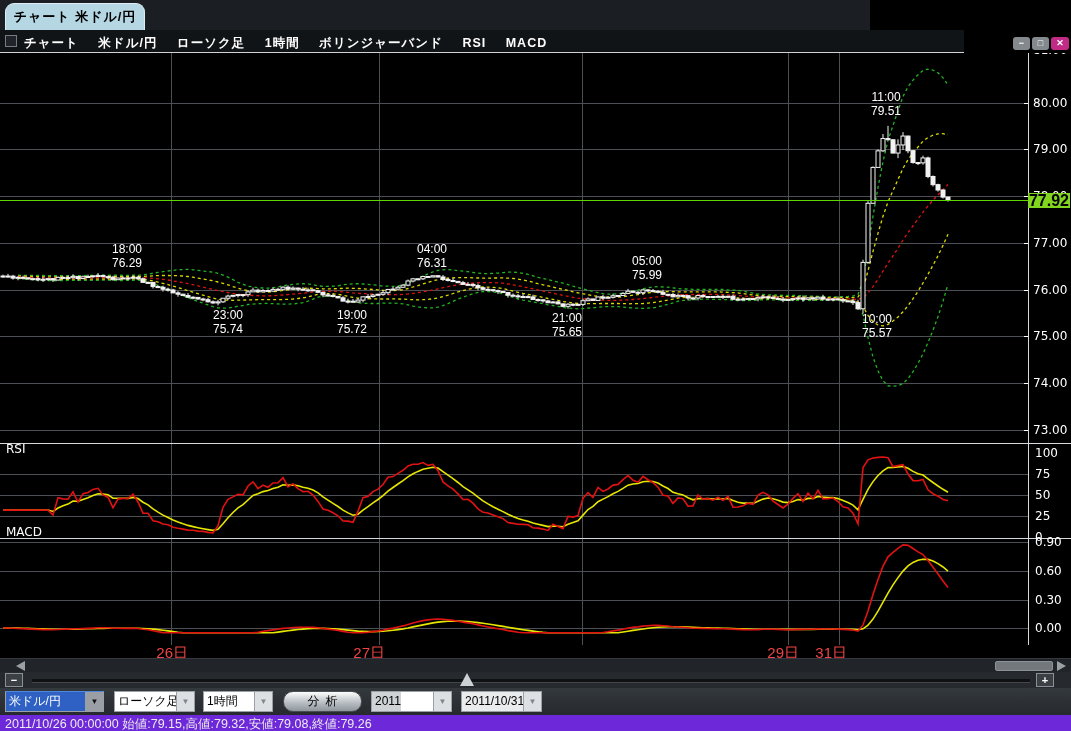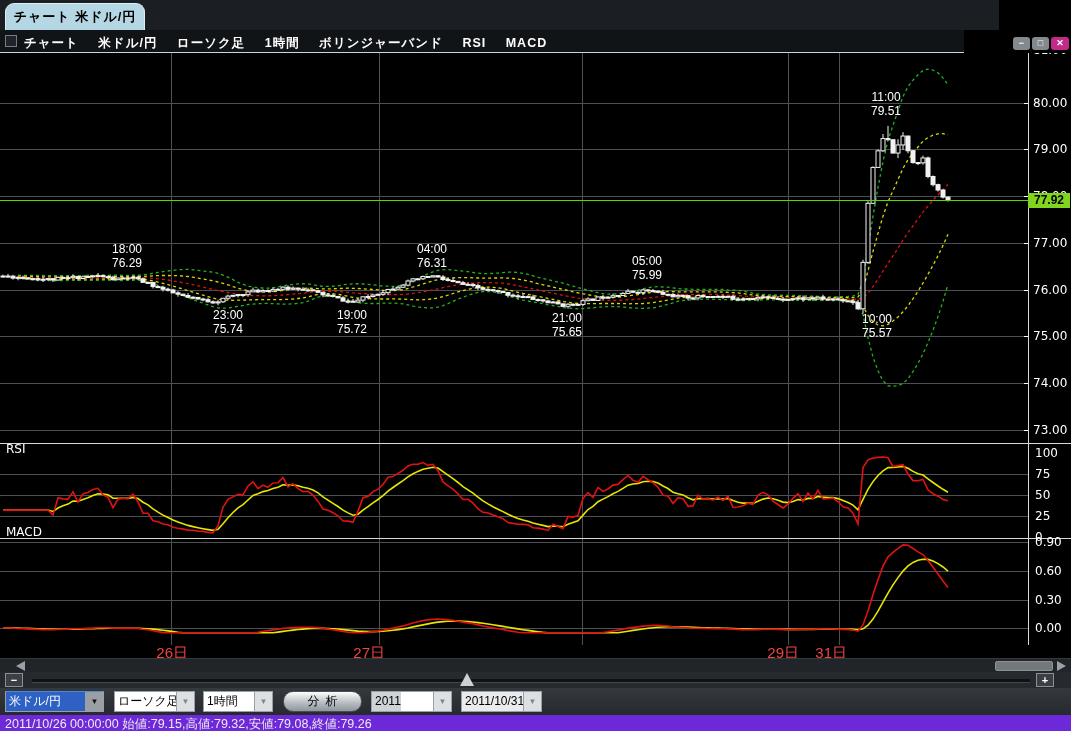--- a/index.html
+++ b/index.html
@@ -1,40 +1,40 @@
 <!DOCTYPE html>
 <html><head>
 <meta charset="utf-8">
 <style>
   html,body{margin:0;padding:0;background:#000;}
   *{box-sizing:border-box;}
   .app{position:relative;width:1071px;height:731px;background:#000;overflow:hidden;
        font-family:"Liberation Sans",sans-serif;-webkit-font-smoothing:none;}
   
-  .tabbar{position:absolute;left:0;top:0;width:999px;height:30px;background:#1b1f24;}
+  .tabbar{position:absolute;left:0;top:0;width:870px;height:30px;background:#1b1f24;}
   .tab{position:absolute;left:5px;top:3px;width:140px;height:27px;background:#b5d7e3;
        border:1px solid #ddeef5;border-bottom:none;border-radius:9px 9px 0 0;
        color:#000;font-size:13px;font-weight:bold;text-align:center;line-height:26px;letter-spacing:1px;}
   
   .titlebar{position:absolute;left:0;top:30px;width:964px;height:23px;background:#111417;
             border-bottom:1px solid #cfd3d6;}
   .winicon{position:absolute;left:5px;top:5px;width:12px;height:12px;background:#20242a;border:1px solid #767c82;}
   .menu{position:absolute;left:24px;top:3px;white-space:nowrap;}
   .menu span{color:#fff;font-size:12.5px;font-weight:bold;margin-right:15px;letter-spacing:1px;}
   .winbtn{position:absolute;top:7px;height:13px;border-radius:3px;color:#fff;text-align:center;
           font-size:9px;line-height:13px;font-weight:bold;cursor:default;}
   .btn-min{left:1013px;width:17px;background:#84898e;}
   .btn-max{left:1032px;width:17px;background:#84898e;}
   .btn-close{left:1051px;width:18px;background:#c12b86;}
   
   .chart-area{position:absolute;left:0;top:53px;width:1071px;height:605px;background:#000;}
   #chart-svg{position:absolute;left:0;top:0;}
   .legend{position:absolute;left:6px;top:4px;color:#fff;font-size:12px;line-height:15px;white-space:pre;}
   .price-badge{position:absolute;left:1028px;top:140px;width:42px;height:15px;background:#82d51e;
-               color:#000;font-size:12px;font-weight:bold;text-align:center;line-height:15px;}
+               color:#000;font-size:16px;font-weight:bold;text-align:center;line-height:15px;}
   .anno{position:absolute;width:76px;color:#fff;font-size:12px;line-height:14px;text-align:center;}
   .day-label{position:absolute;top:591px;width:44px;color:#ef4444;font-size:15px;text-align:right;}
   
   .scroll-row{position:absolute;left:0;top:658px;width:1071px;height:14px;background:#212529;border-top:1px solid #35393d;}
   .arr-left{position:absolute;left:16px;top:2px;width:0;height:0;
             border-right:9px solid #9aa0a5;border-top:5px solid transparent;border-bottom:5px solid transparent;}
   .scroll-thumb{position:absolute;left:995px;top:2px;width:58px;height:10px;background:#73787d;border:1px solid #8d9297;border-radius:2px;}
   .arr-right{position:absolute;left:1057px;top:2px;width:0;height:0;
              border-left:9px solid #9aa0a5;border-top:5px solid transparent;border-bottom:5px solid transparent;}
   

